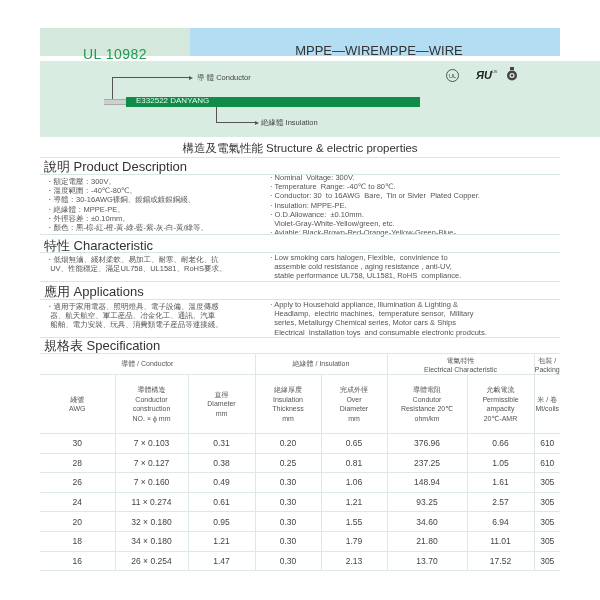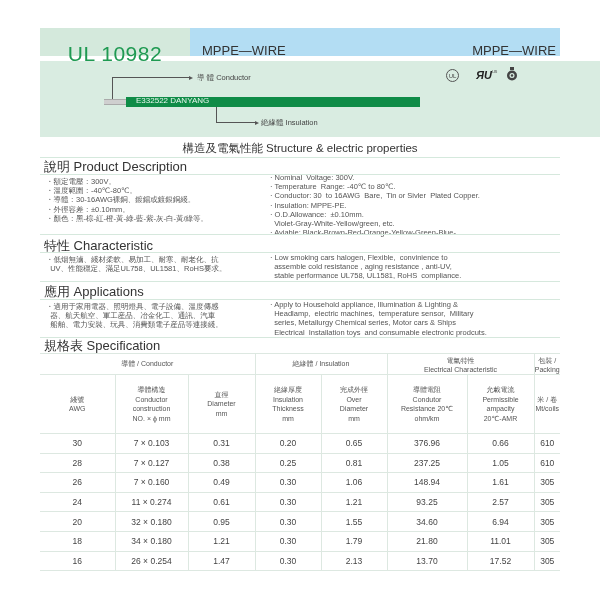--- a/index.html
+++ b/index.html
@@ -3,23 +3,23 @@
 <meta charset="utf-8">
 <style>
   html, body { margin:0; padding:0; background:#ffffff; }
   body { width:600px; height:600px; position:relative; overflow:hidden;
          font-family:"Liberation Sans", "DejaVu Sans", sans-serif; color:#444; }
   .abs { position:absolute; }
 
   
   .hdr-left { left:40px; top:28px; width:150px; height:28px; background:#d4e9dc;
               display:flex; align-items:center; justify-content:center; }
-  .hdr-left span { color:#1f9a52; font-size:21px; letter-spacing:0.5px;margin-top:24px; }
+  .hdr-left span { color:#1f9a52; font-size:14px; letter-spacing:0.5px;margin-top:24px; }
   .hdr-right { left:190px; top:28px; width:370px; height:28px; background:#b3ddf3;
-               display:flex; align-items:center; justify-content:space-between; padding:16px 4px 0 12px; box-sizing:border-box; }
+               display:flex; align-items:center; justify-content:center; padding:16px 4px 0 12px; box-sizing:border-box; }
   .hdr-right span { color:#333; font-size:13px; }
 
   
   .diag { left:40px; top:61px; width:579px; height:76px; background:#d9ece1; }
   .wire { left:86px; top:36px; width:294px; height:10px; background:#0f8c47; }
   .wire-text { left:96px; top:35px; font-size:8px; color:#e8f6ee; }
   .cond-strand { left:64px; top:38px; width:22px; height:6px; background:#cfcfcf; border-top:1px solid #aaa; border-bottom:1px solid #aaa; box-sizing:border-box; }
   .line { background:#555; }
   .lbl { font-size:7.5px; color:#444; }
   .arrow { width:0; height:0; border-top:2px solid transparent; border-bottom:2px solid transparent; border-left:4px solid #555; }
@@ -85,20 +85,21 @@
 </div>
 
 <div class="abs section-title">構造及電氣性能  Structure &amp; electric properties</div>
 
 <div class="abs sec-head" style="top:158px;">說明 Product  Description</div>
 <div class="abs sep" style="top:174px;"></div>
 <div class="abs" style="left:46px;top:177px;">
   <div class="bul">・額定電壓：300V。</div>
   <div class="bul">・溫度範圍：-40℃-80℃。</div>
   <div class="bul">・導體：30-16AWG裸銅、鍍錫或鍍銀銅綫。</div>
+  <div class="bul">・絶緣體：MPPE-PE。</div>
   <div class="bul">・外徑容差：±0.10mm。</div>
   <div class="bul">・顏色：黑-棕-紅-橙-黃-綠-藍-紫-灰-白-黃/綠等。</div>
 </div>
 <div class="abs" style="left:270px;top:173px;">
   <div class="bul">· Nominal  Voltage: 300V.</div>
   <div class="bul">· Temperature  Range: -40℃ to 80℃.</div>
   <div class="bul">· Conductor: 30  to 16AWG  Bare,  Tin or Sivler  Plated Copper.</div>
   <div class="bul">· Insulation: MPPE-PE.</div>
   <div class="bul">· O.D.Allowance:  ±0.10mm.</div>
   <div class="bul">  Violet-Gray-White-Yellow/green, etc.</div>

